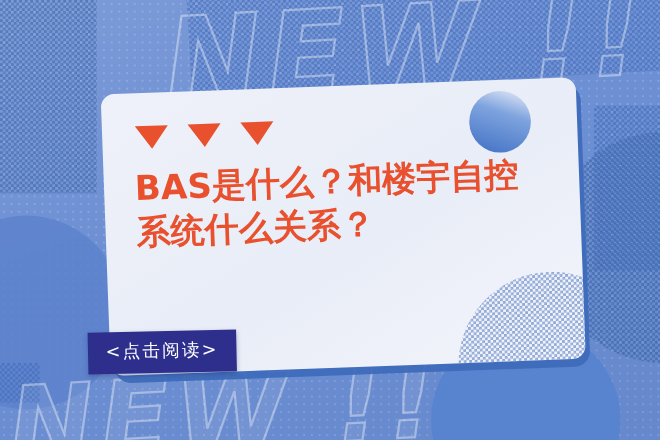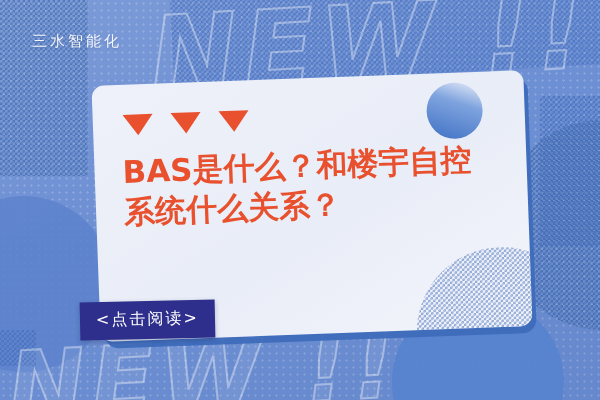--- a/index.html
+++ b/index.html
@@ -176,21 +176,20 @@
   <div class="circ circ-rt-halftone"></div>
 
   <div class="halftone halftone-top"></div>
   <div class="halftone halftone-right"></div>
   <div class="halftone halftone-leftsq"></div>
 
   <div class="wordart wordart-top">NEW !!</div>
   <div class="wordart-fill-bottom">NEW !!</div>
   <div class="wordart wordart-bottom">NEW !!</div>
 
-  <div class="brand">三水智能化</div>
 
   <div class="card-wrap">
     <div class="card-shadow"></div>
     <div class="card">
       <div class="card-circle"></div>
       <div class="card-corner-halftone"></div>
 
       <div class="tri-row">
         <div class="tri"></div>
         <div class="tri"></div>

